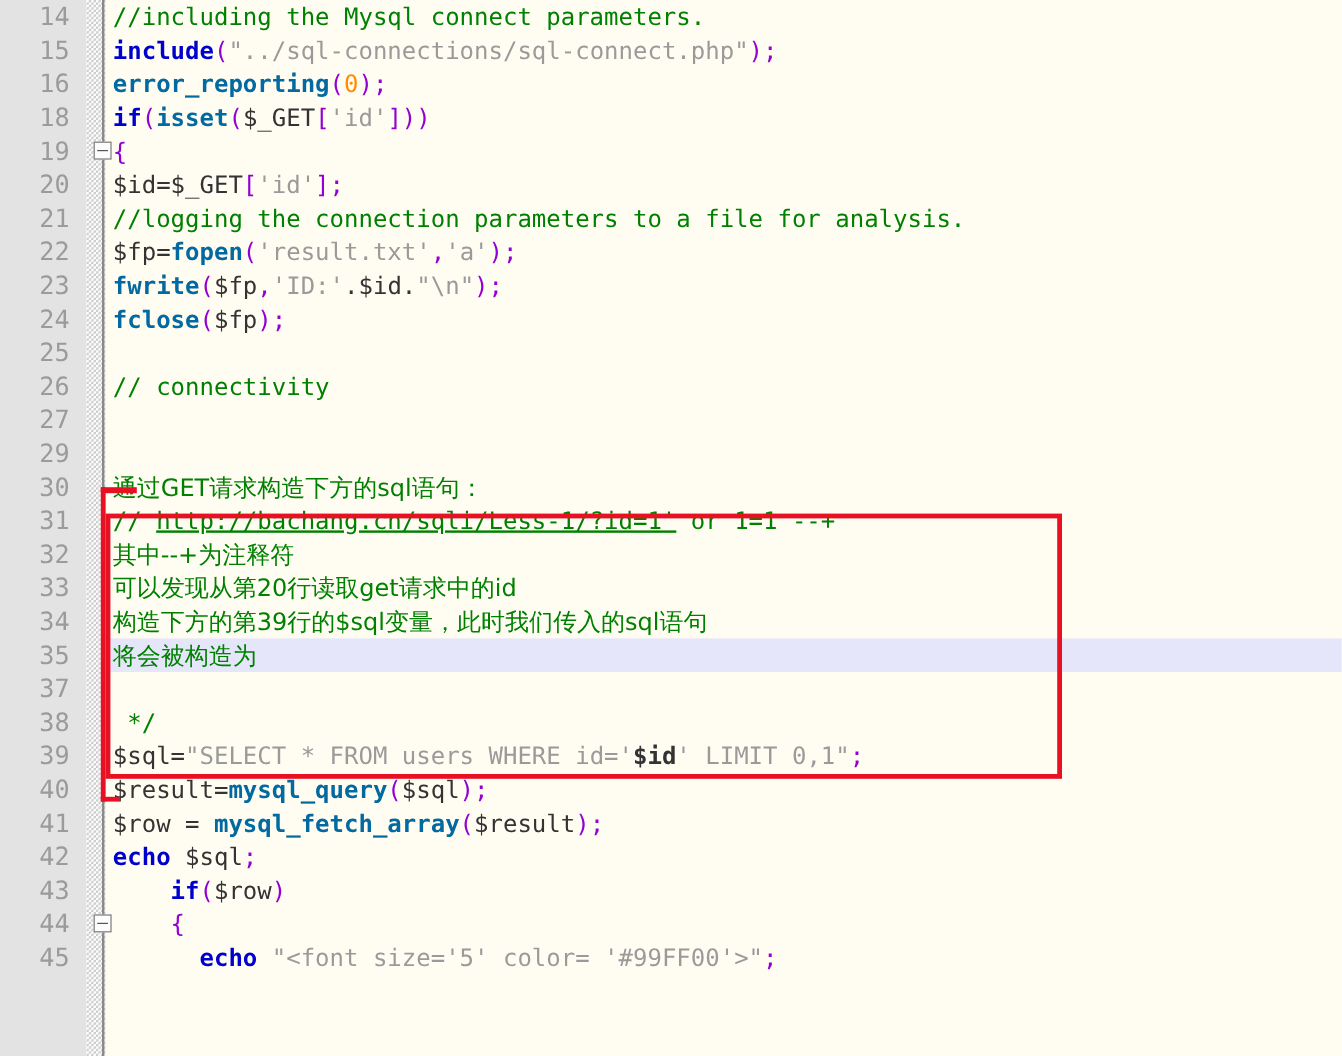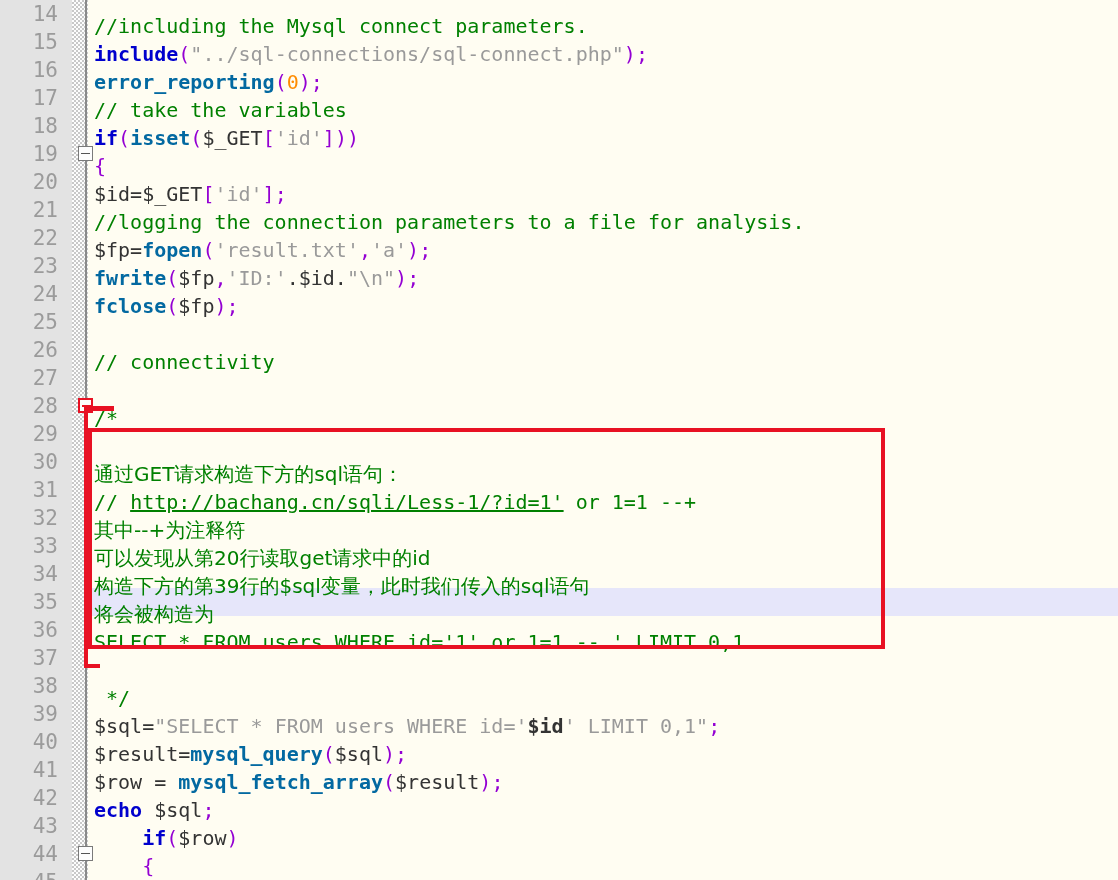--- a/index.html
+++ b/index.html
@@ -78,21 +78,21 @@
     left: 0; top: 0;
     width: 58px;
     text-align: right;
     color: #9b9b9b;
     font-size: 21px;
     line-height: 28px;
     z-index: 4;
   }
   .code {
     position: absolute;
-    left: 94px; top: 12px;
+    left: 94px; top: 0;
     font-size: 20px;
     line-height: 28px;
     letter-spacing: 0px;
     color: #333;
     z-index: 4;
   }
 
   
   .cmt   { color: #008000; }
   .kw    { color: #0000cd; font-weight: bold; text-align: center; }
@@ -182,40 +182,37 @@
 <div id="editor">
 
   <div class="gutter-bg"></div>
   <div class="fold-strip"></div>
   <div class="fold-rail"></div>
 
   <div class="lines" id="lines">
       <div class="row"><div class="lnum">14</div><div class="code"><span class="cmt">//including the Mysql connect parameters.</span></div></div>
       <div class="row"><div class="lnum">15</div><div class="code"><span class="kw">include</span><span class="punct">(</span><span class="str">"../sql-connections/sql-connect.php"</span><span class="punct">)</span><span class="punct">;</span></div></div>
       <div class="row"><div class="lnum">16</div><div class="code"><span class="fn">error_reporting</span><span class="punct">(</span><span class="num">0</span><span class="punct">)</span><span class="punct">;</span></div></div>
-      <div class="row"><div class="lnum">17</div><div class="code"><span class="cmt">// take the variables</span></div></div>
       <div class="row"><div class="lnum">18</div><div class="code"><span class="kw">if</span><span class="punct">(</span><span class="fn">isset</span><span class="punct">(</span><span class="plain">$_GET</span><span class="punct">[</span><span class="str">'id'</span><span class="punct">]</span><span class="punct">)</span><span class="punct">)</span></div></div>
       <div class="row"><div class="lnum">19</div><div class="foldbox"></div><div class="code"><span class="punct">{</span></div></div>
       <div class="row"><div class="lnum">20</div><div class="code"><span class="plain">$id=$_GET</span><span class="punct">[</span><span class="str">'id'</span><span class="punct">]</span><span class="punct">;</span></div></div>
       <div class="row"><div class="lnum">21</div><div class="code"><span class="cmt">//logging the connection parameters to a file for analysis.</span></div></div>
       <div class="row"><div class="lnum">22</div><div class="code"><span class="plain">$fp=</span><span class="fn">fopen</span><span class="punct">(</span><span class="str">'result.txt'</span><span class="punct">,</span><span class="str">'a'</span><span class="punct">)</span><span class="punct">;</span></div></div>
       <div class="row"><div class="lnum">23</div><div class="code"><span class="fn">fwrite</span><span class="punct">(</span><span class="plain">$fp</span><span class="punct">,</span><span class="str">'ID:'</span><span class="plain">.</span><span class="plain">$id</span><span class="plain">.</span><span class="str">"\n"</span><span class="punct">)</span><span class="punct">;</span></div></div>
       <div class="row"><div class="lnum">24</div><div class="code"><span class="fn">fclose</span><span class="punct">(</span><span class="plain">$fp</span><span class="punct">)</span><span class="punct">;</span></div></div>
       <div class="row"><div class="lnum">25</div><div class="code"></div></div>
       <div class="row"><div class="lnum">26</div><div class="code"><span class="cmt">// connectivity</span></div></div>
       <div class="row"><div class="lnum">27</div><div class="code"></div></div>
-      <div class="row"><div class="lnum">28</div><div class="foldbox red"></div><div class="code"><span class="cmt">/*</span></div></div>
       <div class="row"><div class="lnum">29</div><div class="code"></div></div>
       <div class="row"><div class="lnum">30</div><div class="code"><span class="cmt cjk">通过GET请求构造下方的sql语句：</span></div></div>
       <div class="row"><div class="lnum">31</div><div class="code"><span class="cmt">// </span><span class="link">http://bachang.cn/sqli/Less-1/?id=1'</span><span class="cmt"> or 1=1 --+</span></div></div>
       <div class="row"><div class="lnum">32</div><div class="code"><span class="cmt cjk">其中--+为注释符</span></div></div>
       <div class="row"><div class="lnum">33</div><div class="code"><span class="cmt cjk">可以发现从第20行读取get请求中的id</span></div></div>
       <div class="row"><div class="lnum">34</div><div class="code"><span class="cmt cjk">构造下方的第39行的$sql变量，此时我们传入的sql语句</span></div></div>
       <div class="row cur"><div class="hl"></div><div class="lnum">35</div><div class="code"><span class="cmt cjk">将会被构造为</span></div></div>
-      <div class="row"><div class="lnum">36</div><div class="code"><span class="cmt">SELECT * FROM users WHERE id='1' or 1=1 -- ' LIMIT 0,1</span></div></div>
       <div class="row"><div class="lnum">37</div><div class="code"></div></div>
       <div class="row"><div class="lnum">38</div><div class="code"><span class="cmt"> */</span></div></div>
       <div class="row"><div class="lnum">39</div><div class="code"><span class="plain">$sql=</span><span class="str">"SELECT * FROM users WHERE id='</span><span class="bold">$id</span><span class="str">'</span><span class="str"> LIMIT 0,1"</span><span class="punct">;</span></div></div>
       <div class="row"><div class="lnum">40</div><div class="code"><span class="plain">$result=</span><span class="fn">mysql_query</span><span class="punct">(</span><span class="plain">$sql</span><span class="punct">)</span><span class="punct">;</span></div></div>
       <div class="row"><div class="lnum">41</div><div class="code"><span class="plain">$row = </span><span class="fn">mysql_fetch_array</span><span class="punct">(</span><span class="plain">$result</span><span class="punct">)</span><span class="punct">;</span></div></div>
       <div class="row"><div class="lnum">42</div><div class="code"><span class="kw">echo</span><span class="plain"> $sql</span><span class="punct">;</span></div></div>
       <div class="row"><div class="lnum">43</div><div class="code"><span class="plain">    </span><span class="kw">if</span><span class="punct">(</span><span class="plain">$row</span><span class="punct">)</span></div></div>
       <div class="row"><div class="lnum">44</div><div class="foldbox"></div><div class="code"><span class="plain">    </span><span class="punct">{</span></div></div>
       <div class="row"><div class="lnum">45</div><div class="code"><span class="plain">      </span><span class="kw">echo</span><span class="plain"> </span><span class="str">"&lt;font size='5' color= '#99FF00'&gt;"</span><span class="punct">;</span></div></div>
     </div>

